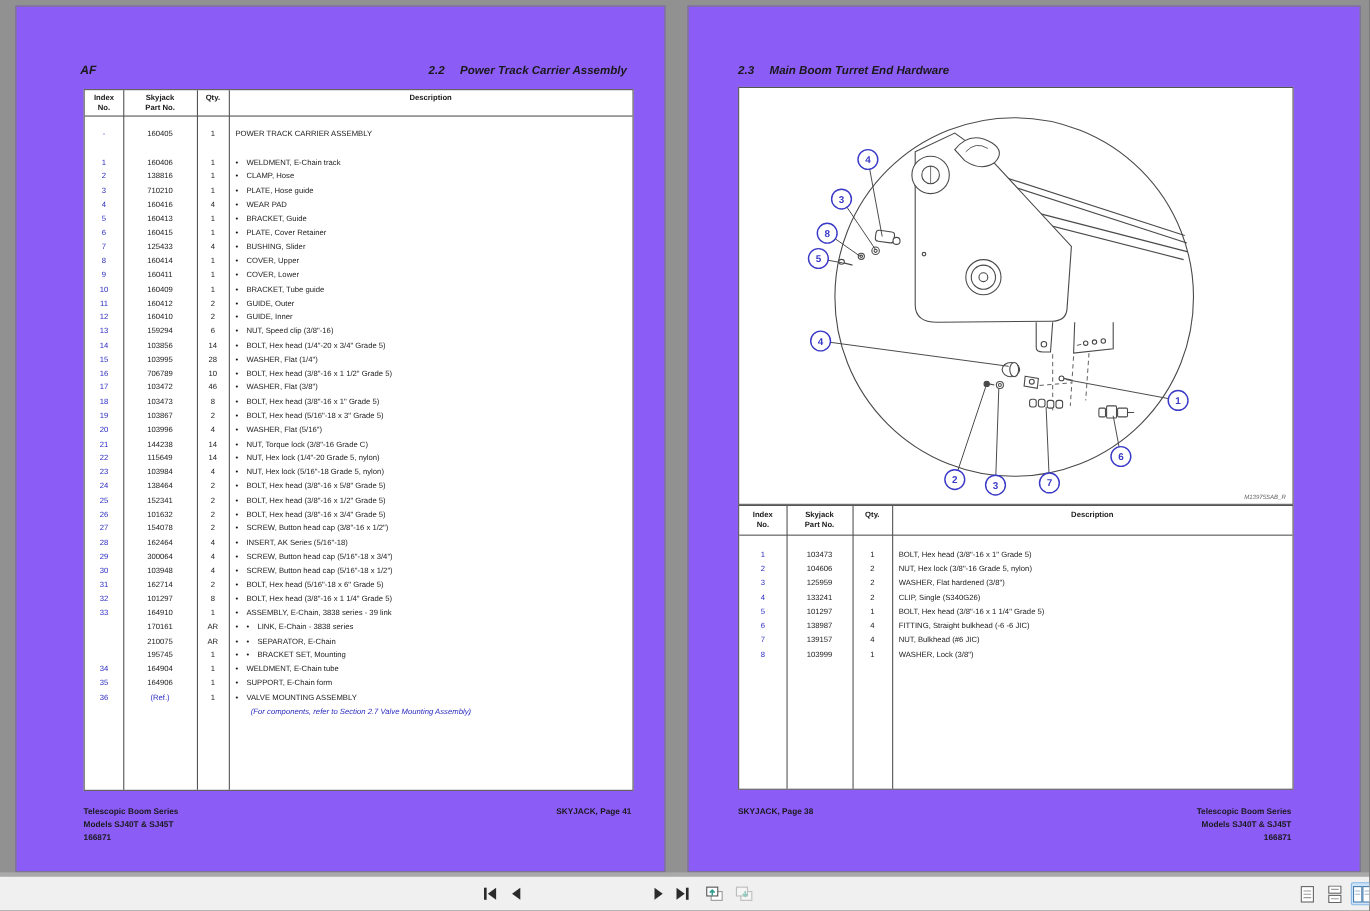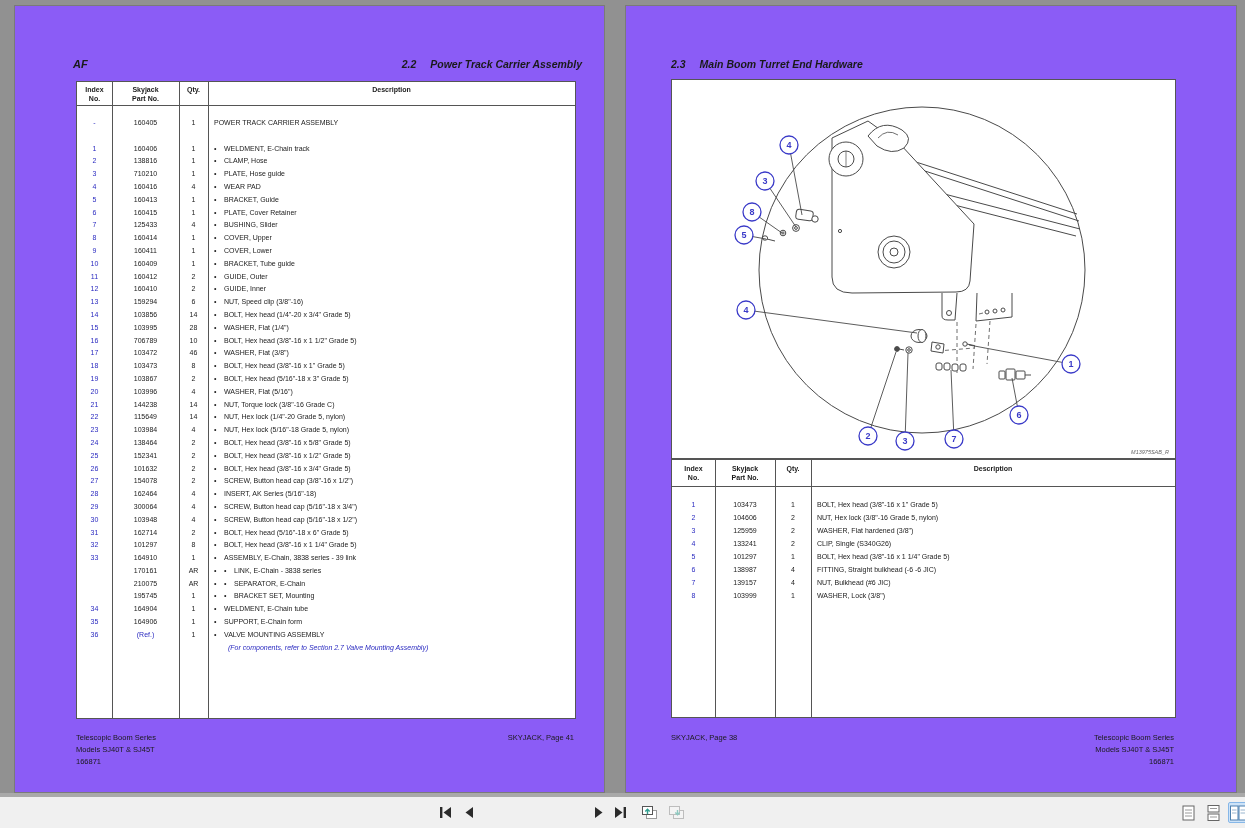--- a/index.html
+++ b/index.html
@@ -8,21 +8,21 @@
           font-family:"Liberation Sans","DejaVu Sans",sans-serif;color:#1a1a1a;}
   .doc-area{position:absolute;left:0;top:0;width:100%;height:793px;}
   .page{position:absolute;top:5px;height:788px;background:#8b5cf6;border:1px solid #7a7a7a;}
   .page.left{left:14px;width:591px;}
   .page.right{left:625px;width:612px;}
 
   
   .corner-label{position:absolute;left:58px;top:52px;font-size:11px;font-weight:bold;font-style:italic;}
   .sec-head{position:absolute;top:52px;font-size:10.5px;font-weight:bold;font-style:italic;white-space:nowrap;}
   .sec-head .num{margin-right:14px;}
-  .sec-head.right-align{right:22px;text-align:left;}
+  .sec-head.right-align{right:34px;text-align:left;}
 
   
   .ptable{position:absolute;border:1px solid #555;background:#fff;}
   .ptable .vline{position:absolute;top:0;bottom:0;width:1px;background:#555;}
   .ptable .hsep{position:absolute;left:0;right:0;height:1px;background:#555;}
   .phead{display:grid;text-align:center;font-weight:bold;font-size:7px;line-height:9px;padding-top:3px;}
   .pbody{padding-top:14px;}
   .prow{display:grid;font-size:7px;line-height:12.8px;}
   .prow.spacer{height:12.8px;}
   .c{overflow:hidden;white-space:nowrap;}
@@ -31,21 +31,21 @@
   .cp.blue{color:#2a2ac0;}
   .cq{text-align:center;}
   .cd{padding-left:6px;}
   .cd .bul{display:inline-block;width:10px;}
   .cd.note{color:#2a2ac0;font-style:italic;padding-left:20px;}
   .tleft .phead,.tleft .prow{grid-template-columns:35px 67px 29px 1fr;}
   .tright .phead,.tright .prow{grid-template-columns:43px 60px 36px 1fr;}
   .tright .prow{line-height:13px;}
 
   
-  .foot{position:absolute;font-size:7.5px;font-weight:normal;line-height:12px;white-space:nowrap;}
+  .foot{position:absolute;font-size:7.5px;font-weight:bold;line-height:12px;white-space:nowrap;}
 
   
   .figbox{position:absolute;left:45px;top:73px;width:505px;height:380px;border:1px solid #555;background:#fff;}
 
   
   .hdivider{position:absolute;left:0;top:793px;width:100%;height:4px;background:#a9a9a9;}
   .statusbar{position:absolute;left:0;top:797px;width:100%;height:31px;background:#f0f0f0;}
   .sbtn{position:absolute;top:6px;width:20px;height:19px;display:flex;align-items:center;justify-content:center;cursor:pointer;}
   .pagebox{position:absolute;left:481px;top:6px;width:104px;height:19px;background:#fff;border:1px solid #8a8a8a;
            font-size:11px;display:flex;align-items:center;margin-top:44px;}

